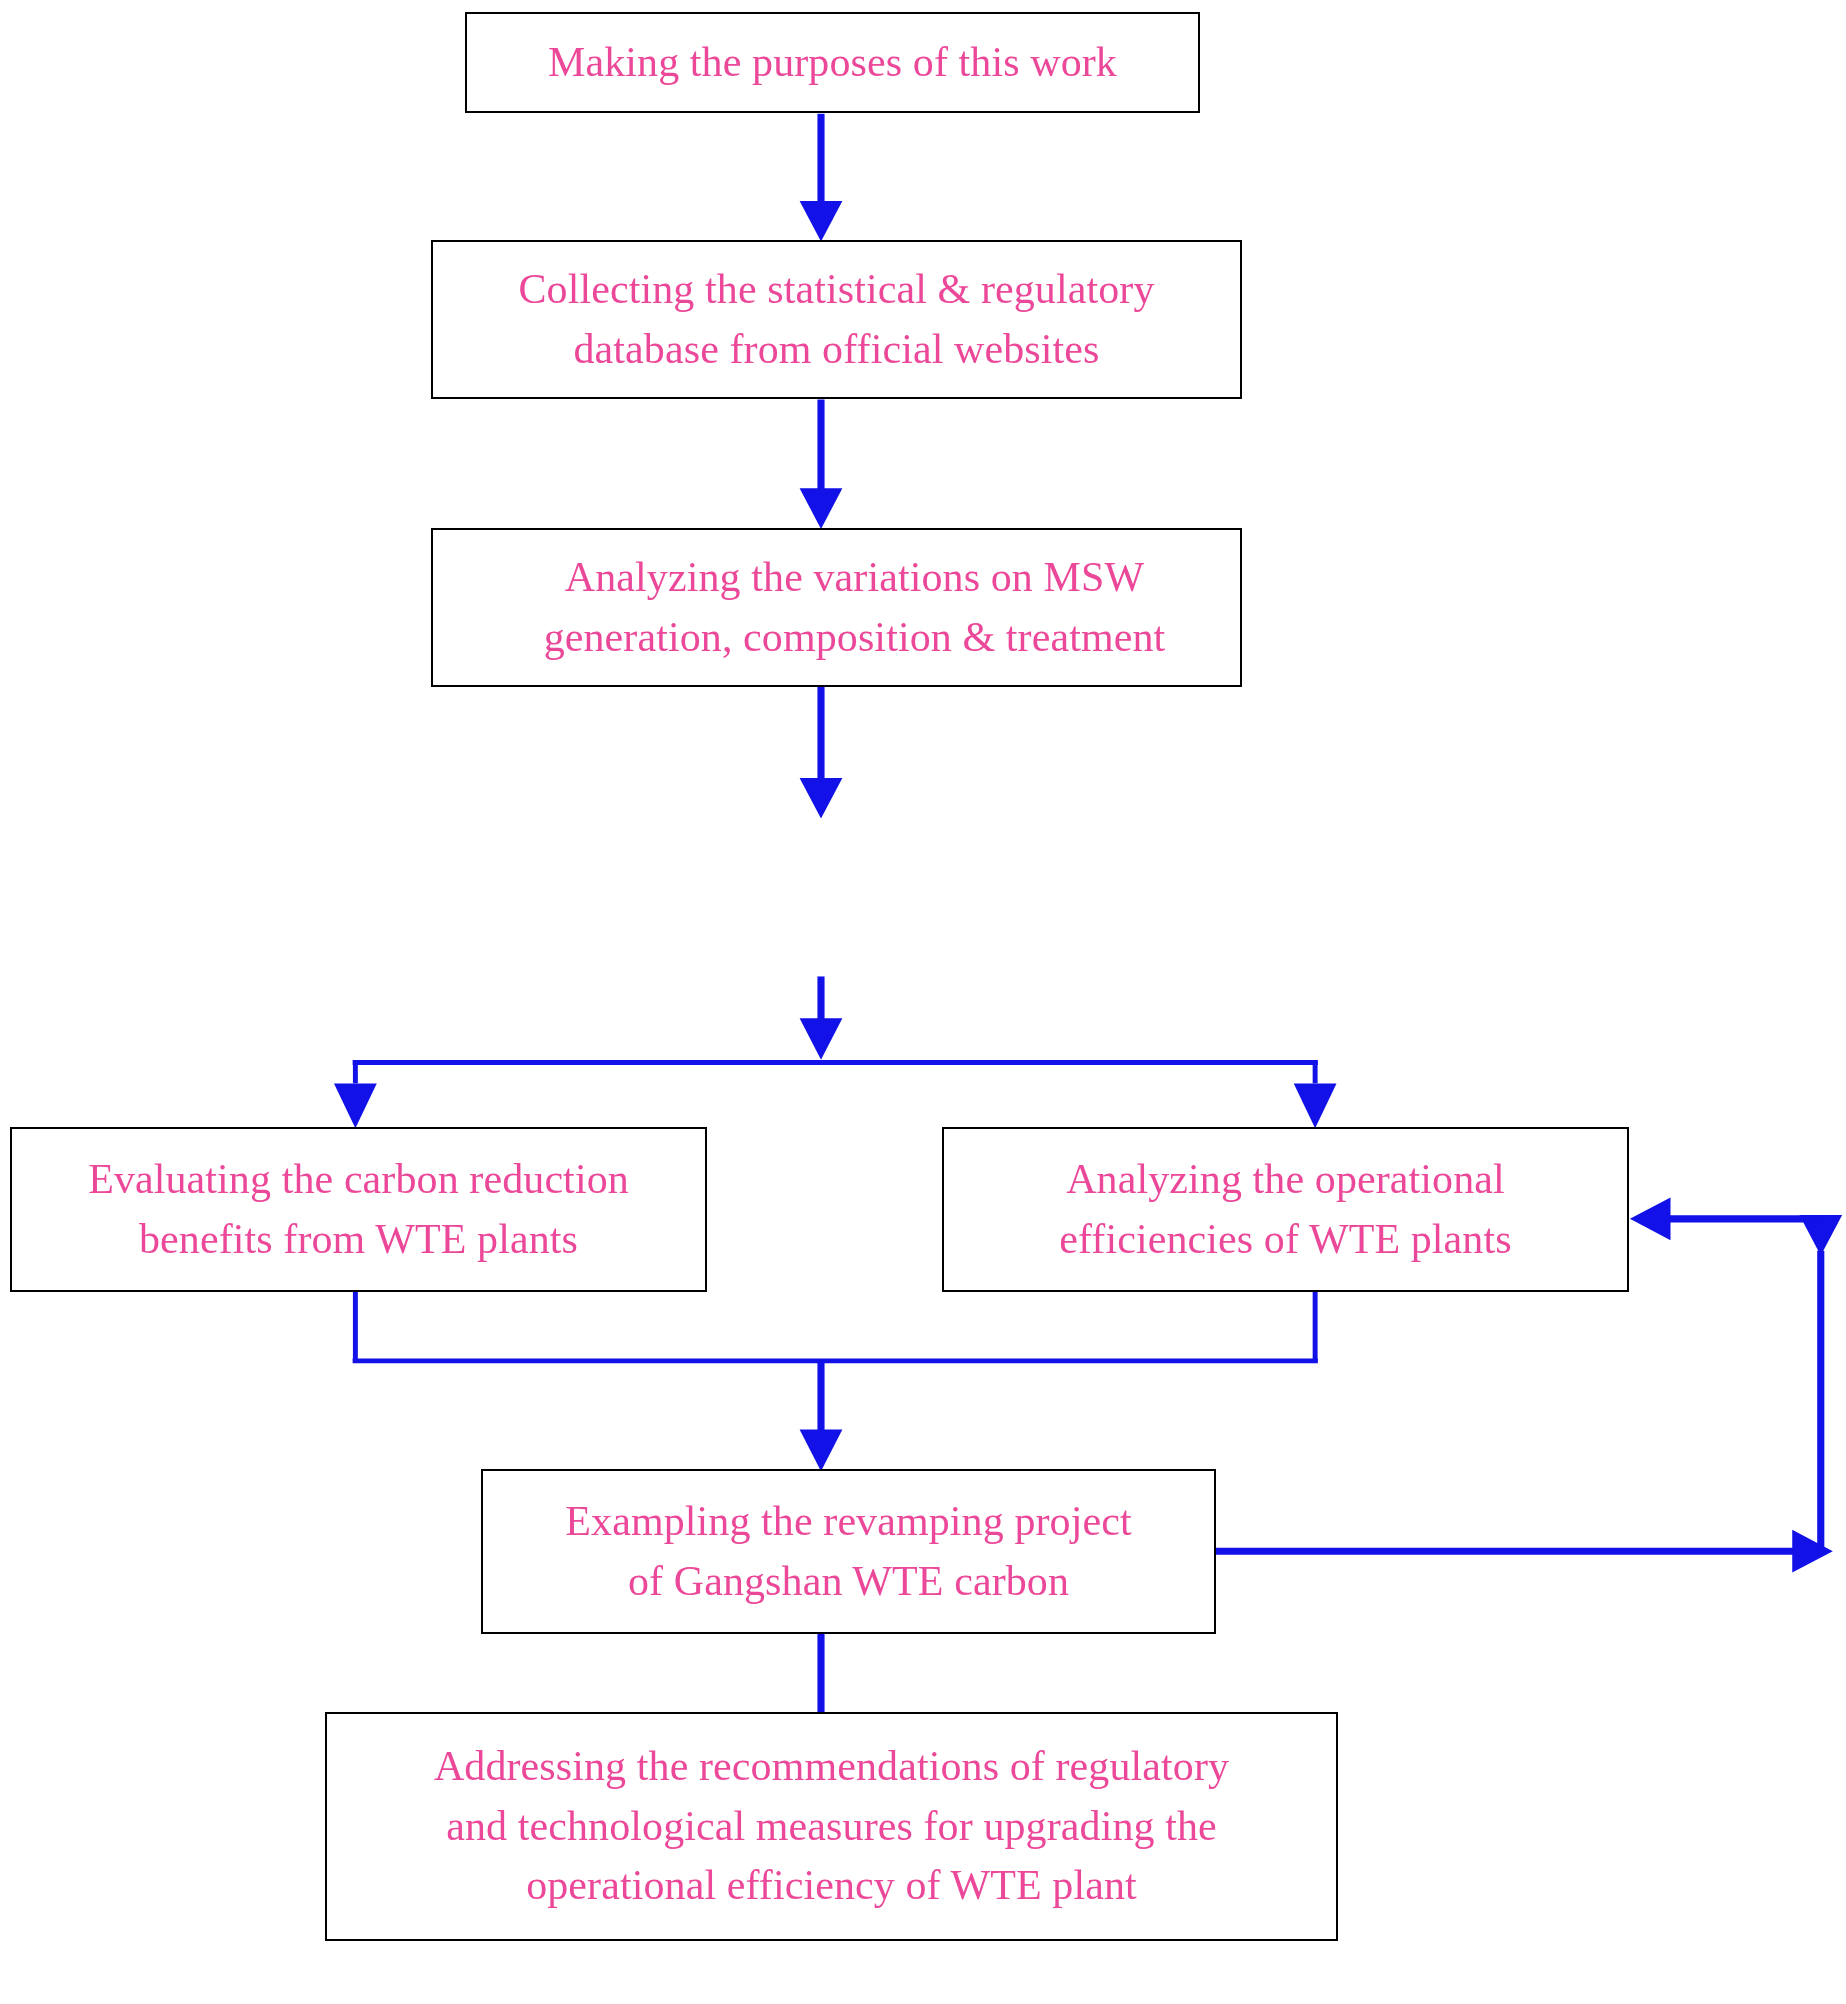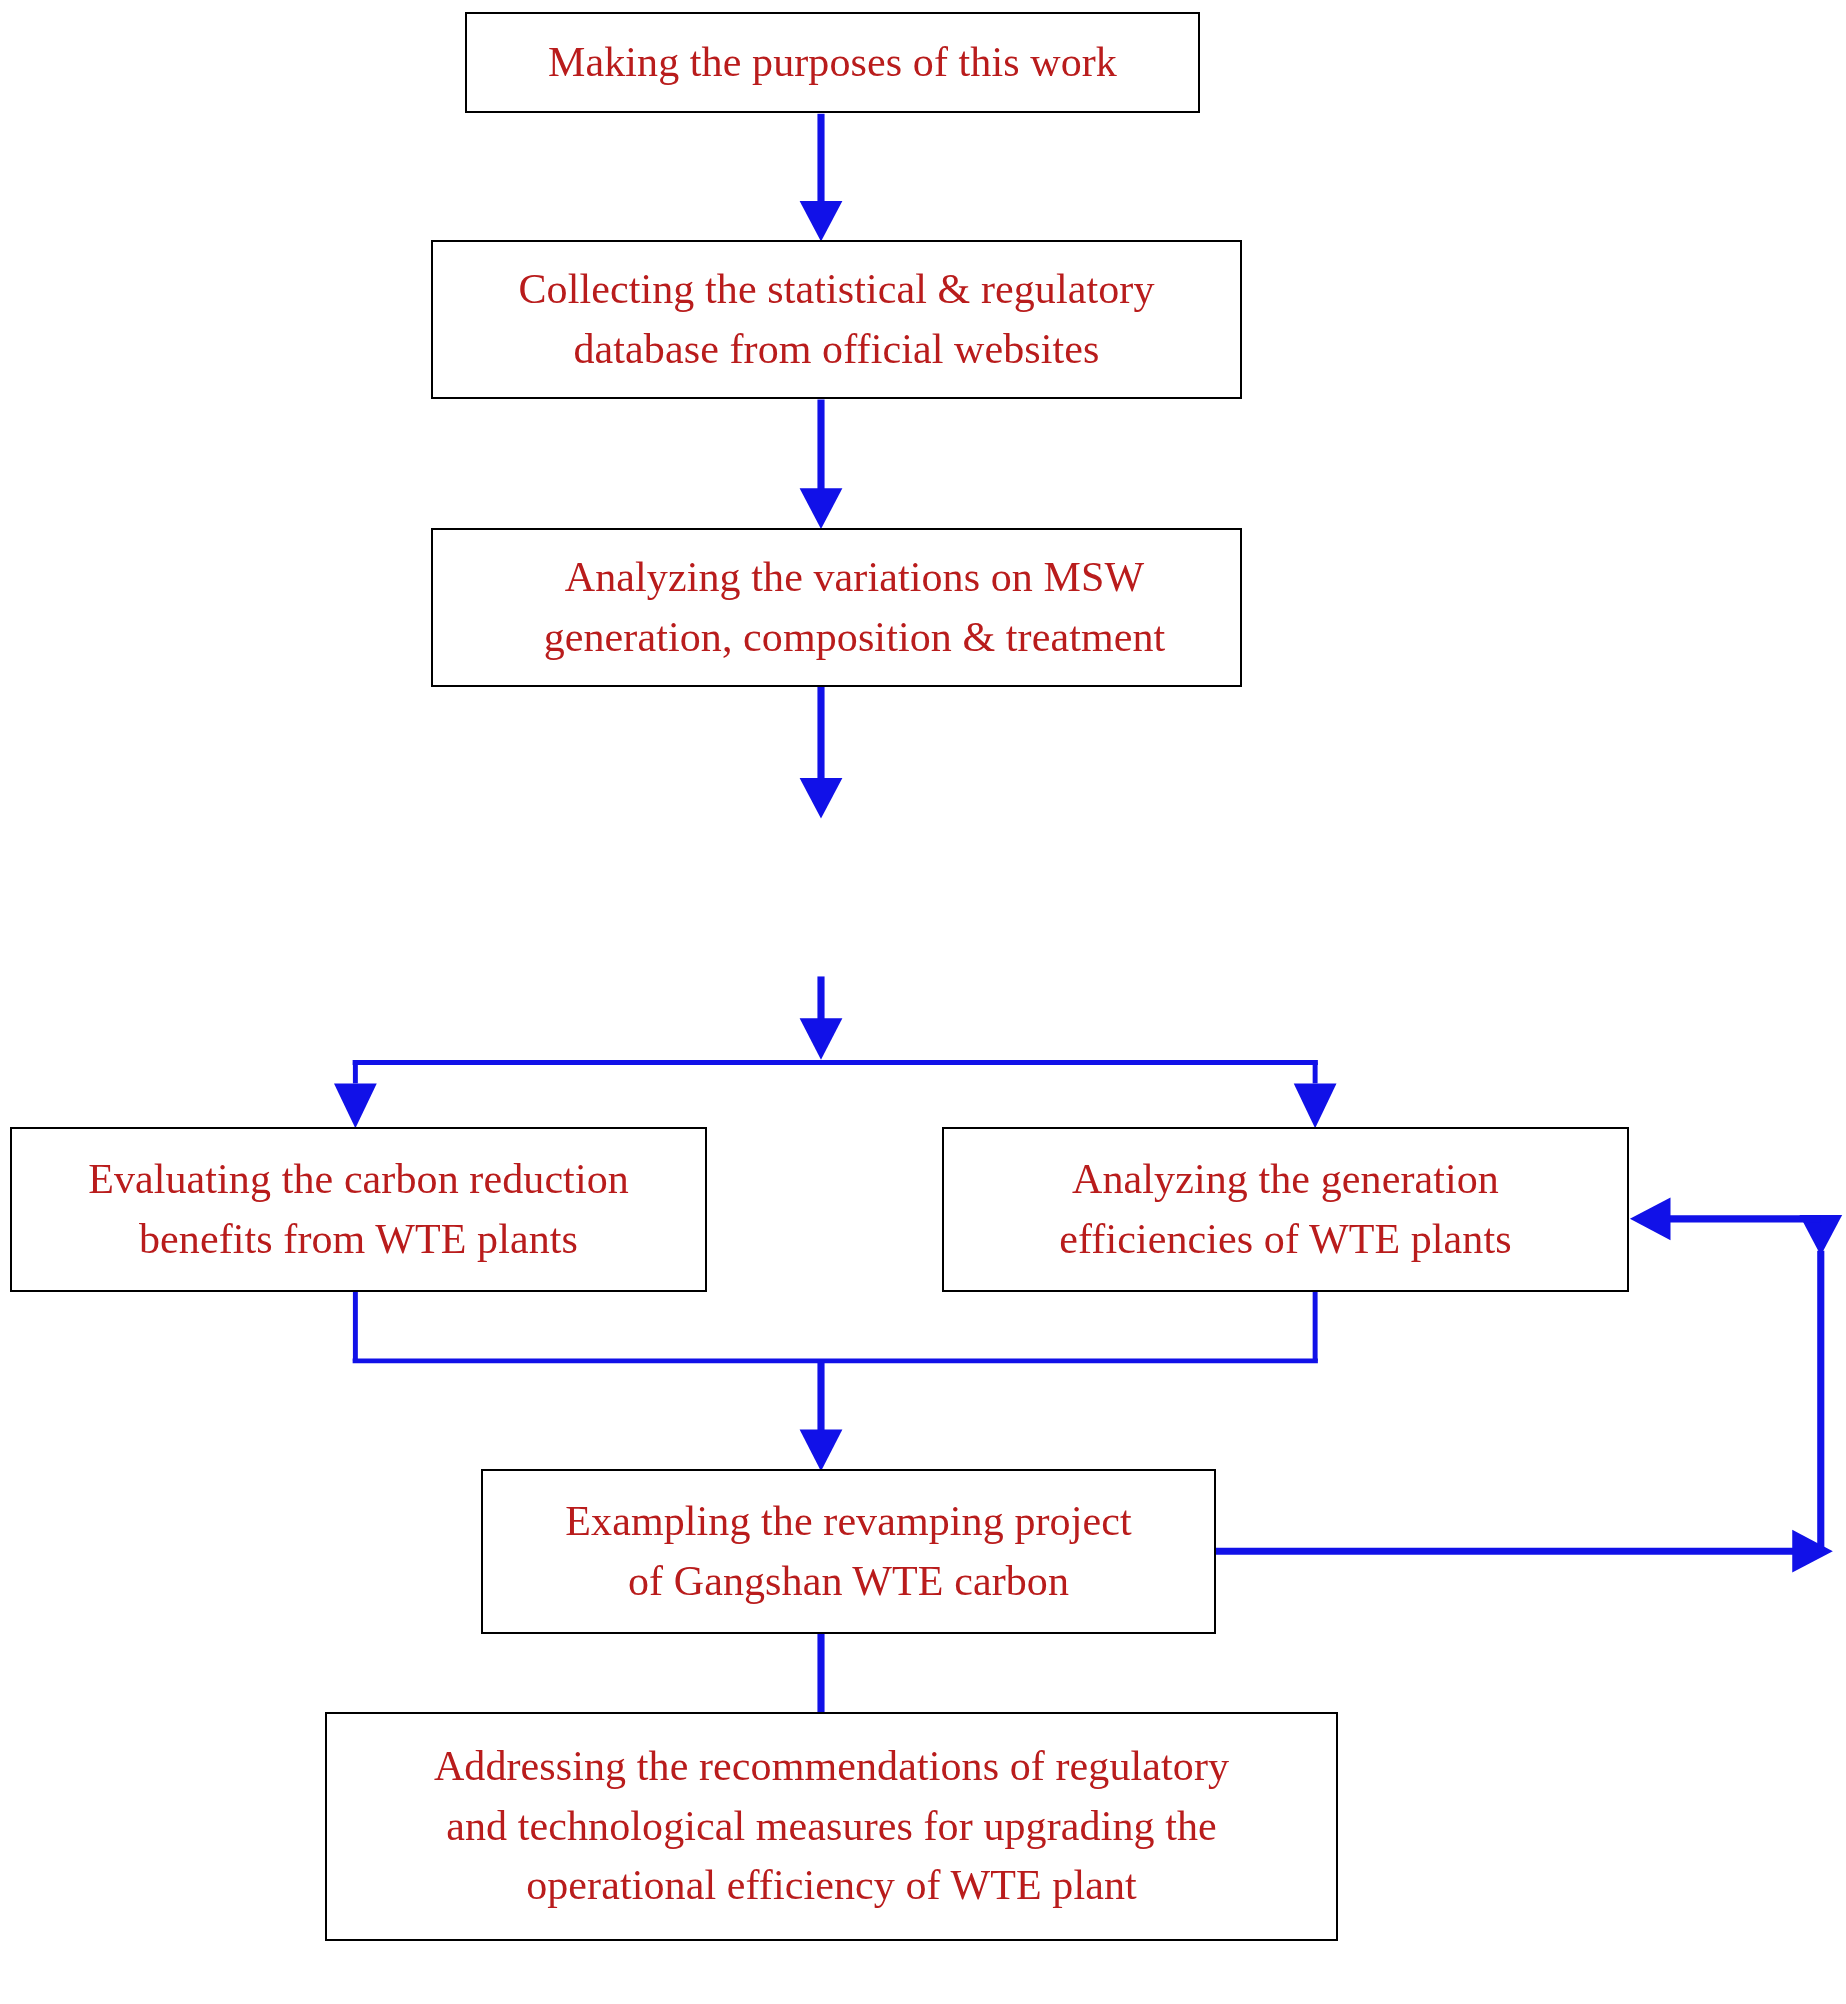--- a/index.html
+++ b/index.html
@@ -23,21 +23,21 @@
     box-sizing: border-box;
     border: 2.7px solid #000000;
     background: #ffffff;
     display: flex;
     align-items: center;
     justify-content: center;
     z-index: 5;
   }
   .node-text {
     text-align: center;
-    color: #b91c1c;
+    color: #ec4899;
     font-size: 42px;
     line-height: 1.42;
     white-space: pre-line;
     letter-spacing: 0.1px;
     padding: 0 2.2px;
   }
   
   .node.overflowing .node-text {
     white-space: pre;
     overflow: visible;
@@ -138,21 +138,21 @@
 generation, composition &amp; treatment</div>
   </div>
 
 
   <div class="node" id="node-carbon" style="left:10px; top:1127px; width:697px; height:165px;">
     <div class="node-text">Evaluating the carbon reduction
 benefits from WTE plants</div>
   </div>
 
   <div class="node" id="node-efficiency" style="left:942px; top:1127px; width:687px; height:165px;">
-    <div class="node-text">Analyzing the generation
+    <div class="node-text">Analyzing the operational
 efficiencies of WTE plants</div>
   </div>
 
   <div class="node overflowing" id="node-gangshan" style="left:481px; top:1469px; width:735px; height:165px;">
     <div class="node-text">Exampling the revamping project
 of Gangshan WTE carbon</div>
   </div>
 
   <div class="node" id="node-recommend" style="left:325px; top:1712px; width:1013px; height:229px;">
     <div class="node-text">Addressing the recommendations of regulatory

